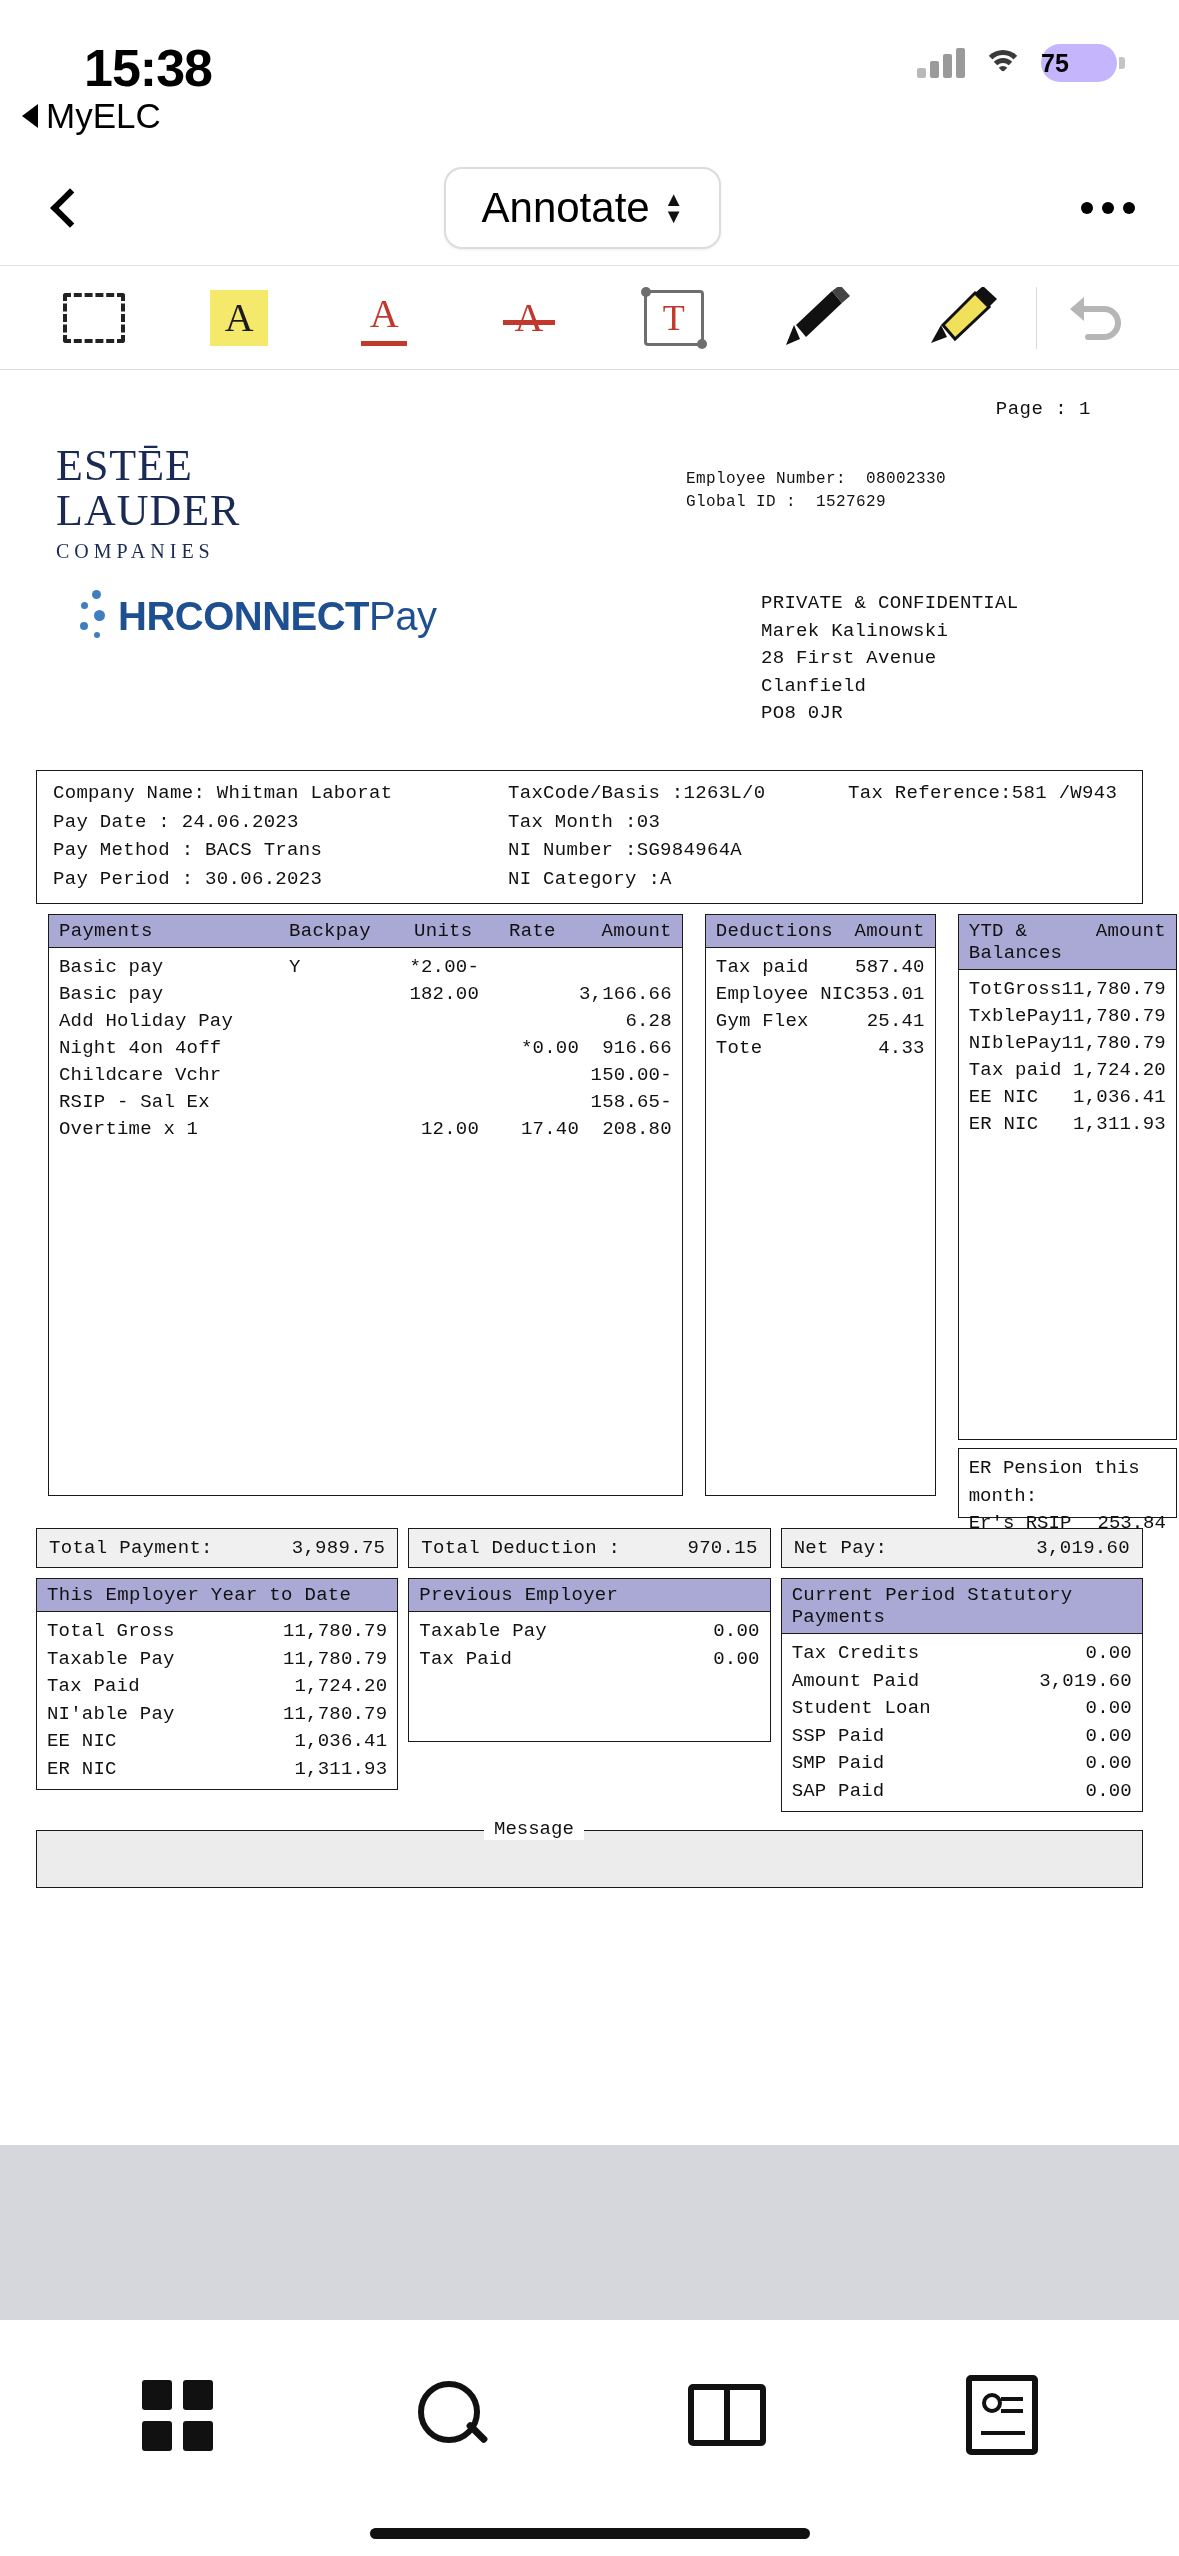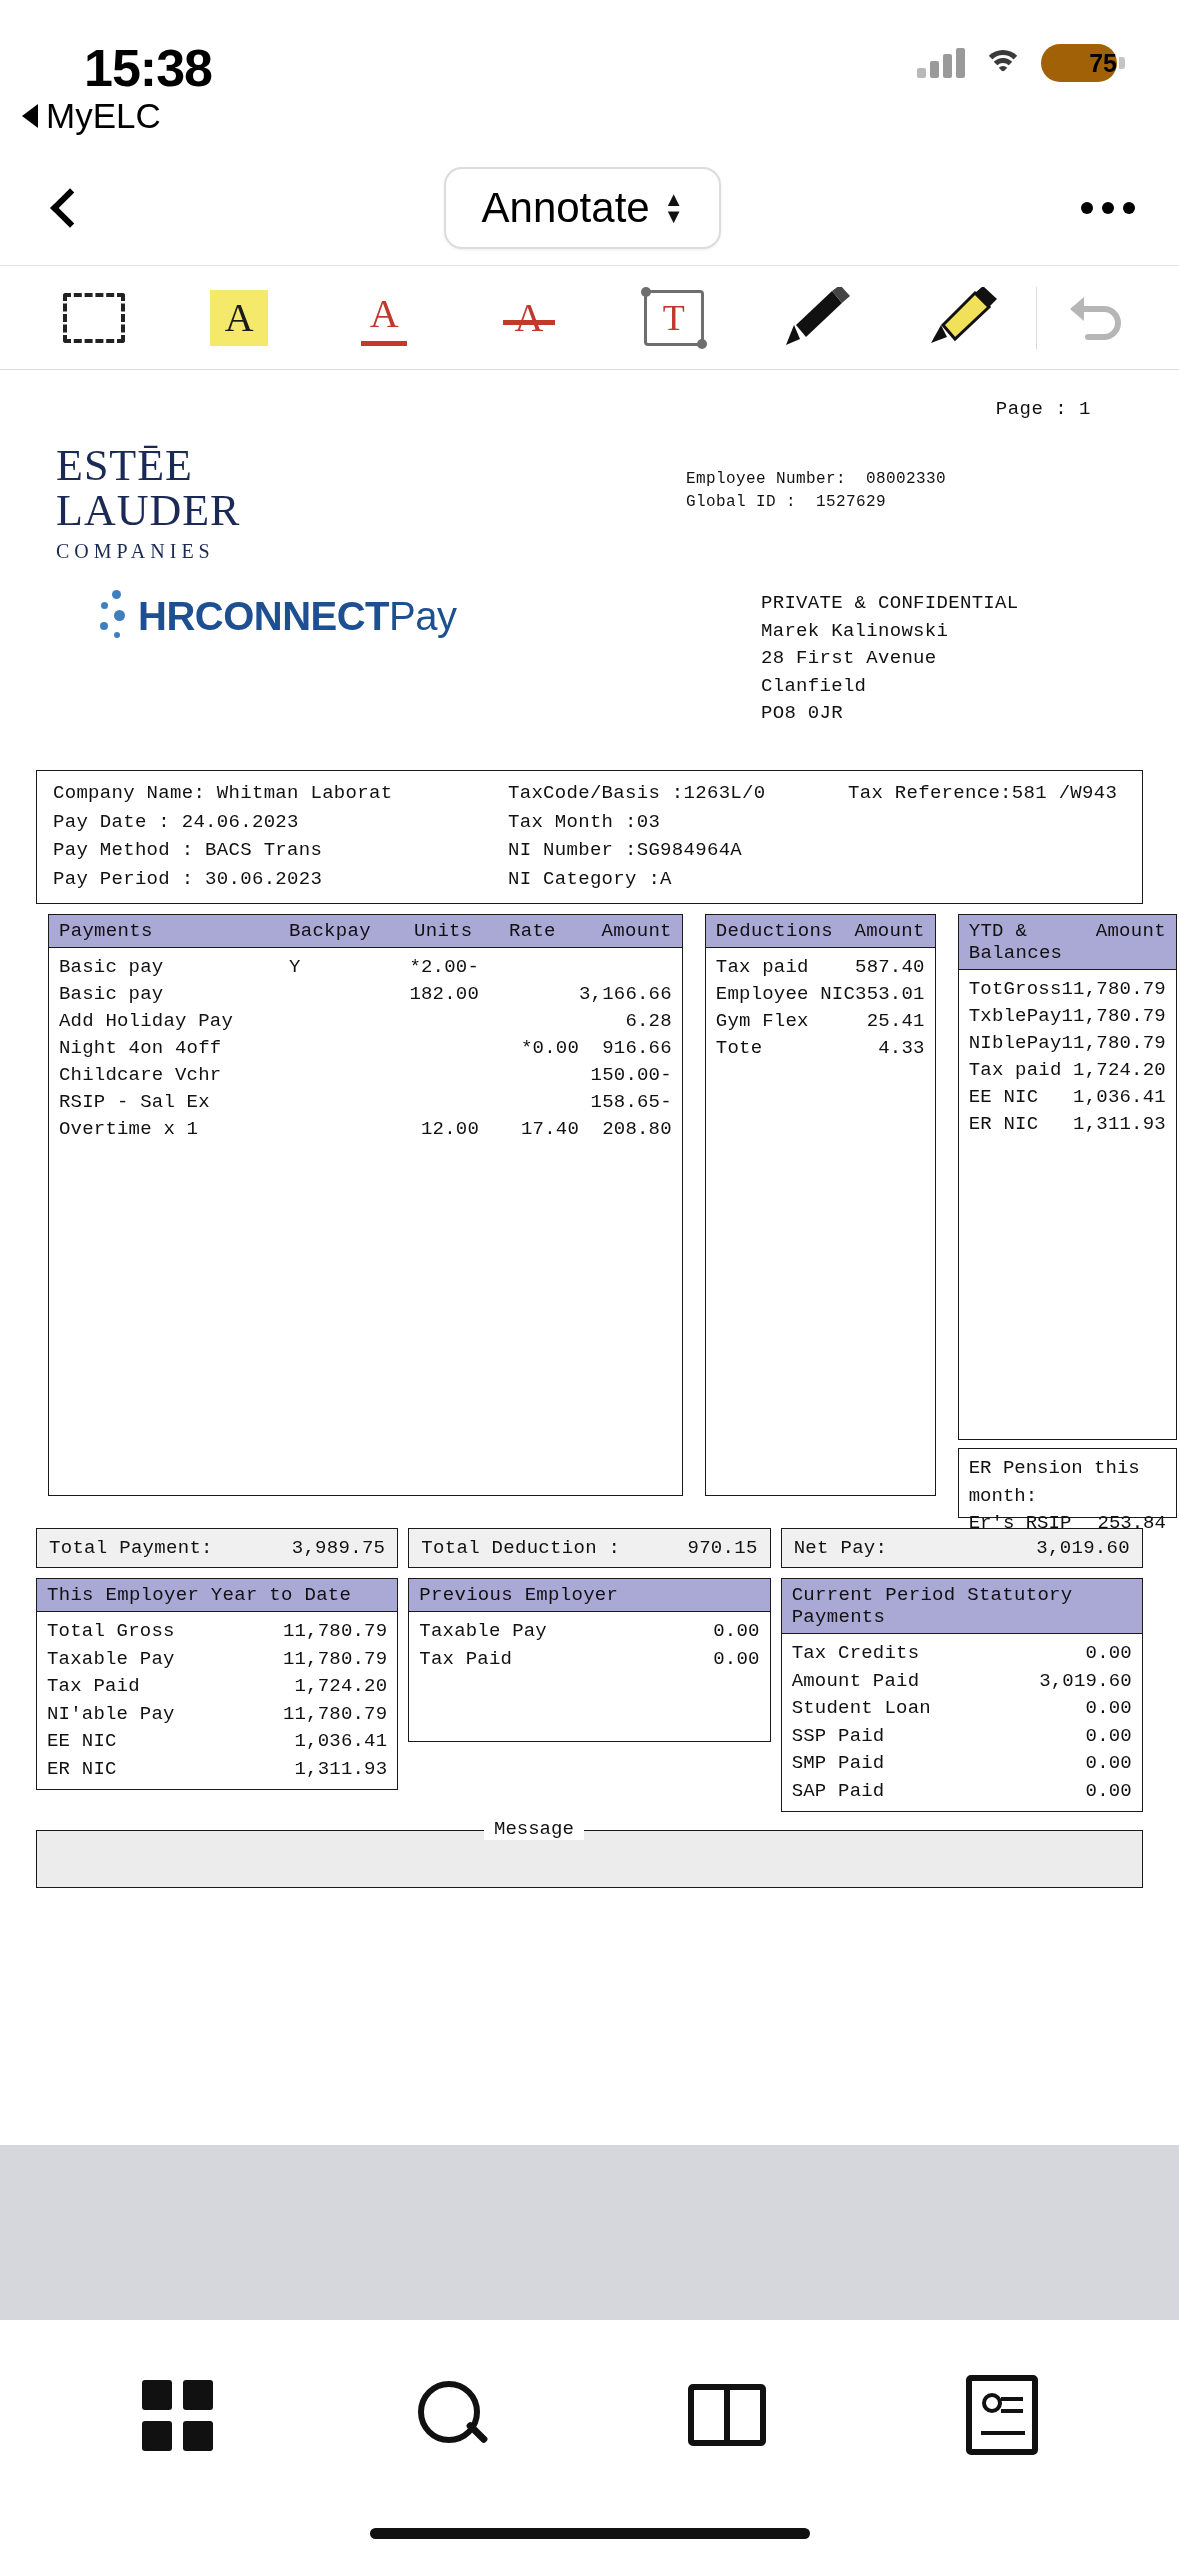--- a/index.html
+++ b/index.html
@@ -60,22 +60,22 @@
     position: absolute; left: 50%; transform: translateX(-50%);
     border: 5px solid #3a3a3a; border-bottom-color: transparent;
     border-left-color: transparent; border-right-color: transparent;
     border-radius: 50%;
   }
   .wifi span.a { width: 40px; height: 40px; top: 2px; }
   .wifi span.b { width: 26px; height: 26px; top: 10px; }
   .wifi span.c { width: 12px; height: 12px; top: 18px; }
   .batt {
     width: 76px; height: 38px; border-radius: 20px;
-    background: #a16207; position: relative;
-    display: flex; align-items: center; justify-content: flex-end;
+    background: #c4b5fd; position: relative;
+    display: flex; align-items: center; justify-content: flex-start;
   }
   .batt .num { font-size: 25px; font-weight: 600; color: #000; }
   .batt:after {
     content: ""; position: absolute; right: -8px; top: 13px;
     width: 6px; height: 12px; background: #c4c4c4; border-radius: 0 3px 3px 0;
   }
 
   
   .navbar {
     height: 115px; flex: none;
@@ -187,21 +187,21 @@
     font-family: "Liberation Serif", serif; color: #1a2a55;
   }
   .logo-el .l1 { font-size: 44px; letter-spacing: 1px; line-height: 1.02; }
   .logo-el .l2 { font-size: 44px; letter-spacing: 1px; line-height: 1.02; }
   .logo-el .l3 { font-size: 20px; letter-spacing: 5px; margin-top: 6px; }
   .emp-block {
     position: absolute; left: 650px; top: 48px;
     font-size: 16px; line-height: 1.45; letter-spacing: 0.4px;
   }
   .hrc {
-    position: absolute; left: 62px; top: 168px;
+    position: absolute; left: 42px; top: 168px;
     display: flex; align-items: center;
   }
   .hrc .dots-art { position: relative; width: 40px; height: 56px; }
   .hrc .dots-art i {
     position: absolute; border-radius: 50%; background: #3f7fbf; display: block;
   }
   .hrc .dots-art i:nth-child(1){ width:9px;height:9px;left:14px;top:2px;}
   .hrc .dots-art i:nth-child(2){ width:7px;height:7px;left:3px;top:14px;}
   .hrc .dots-art i:nth-child(3){ width:11px;height:11px;left:16px;top:22px;}
   .hrc .dots-art i:nth-child(4){ width:8px;height:8px;left:2px;top:34px;}

